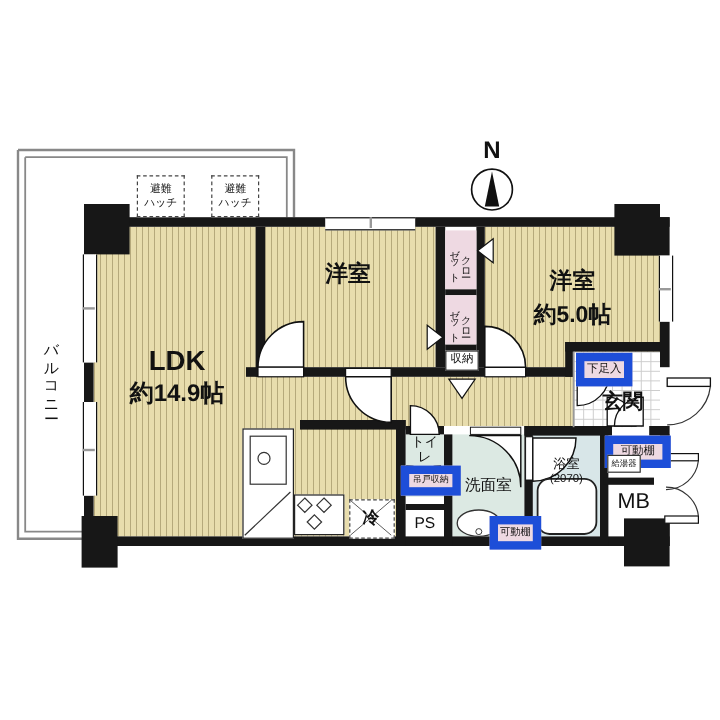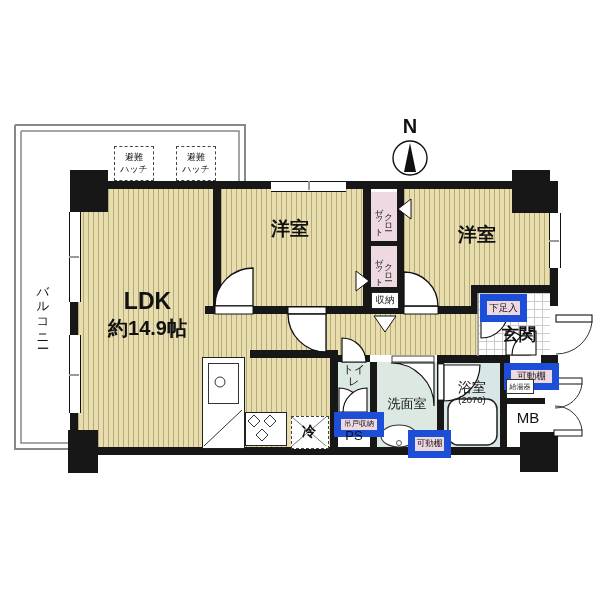--- a/index.html
+++ b/index.html
@@ -171,63 +171,66 @@
 
   <div class="abs pink pbox lbl" style="left:480px;top:294px;width:33px;height:14px;font-size:9.5px;">
     <span>下足入</span>
   </div>
   <div class="abs pink pbox lbl" style="left:504px;top:363px;width:41px;height:13px;font-size:9.5px;">
     <span>可動棚</span>
   </div>
   <div class="abs pink pbox lbl" style="left:408px;top:430px;width:29px;height:14px;font-size:8.5px;">
     <span>可動棚</span>
   </div>
-  <div class="abs pink pbox lbl" style="left:334px;top:412px;width:36px;height:11px;font-size:7.5px;">
+  <div class="abs pink pbox lbl" style="left:334px;top:388px;width:36px;height:11px;font-size:7.5px;">
     <span>吊戸収納</span>
   </div>
   <div class="abs lbl" style="left:506px;top:379px;width:26px;height:13px;font-size:7px;border:1px solid #333;background:#fff;">
     <span>給湯器</span>
   </div>
   <div class="abs hatch" style="left:114px;top:146px;width:38px;height:33px;">
     <span>避難</span>
     <span>ハッチ</span>
   </div>
   <div class="abs hatch" style="left:176px;top:146px;width:38px;height:33px;">
     <span>避難</span>
     <span>ハッチ</span>
   </div>
 
-  <div class="abs lbl b" style="left:100px;top:288px;width:95px;height:26px;font-size:23px;align-items:flex-end;">
+  <div class="abs lbl b" style="left:100px;top:288px;width:95px;height:26px;font-size:23px;">
     <span>LDK</span>
   </div>
   <div class="abs lbl b" style="left:95px;top:316px;width:105px;height:24px;font-size:20px;">
     <span>約14.9帖</span>
   </div>
   <div class="abs lbl b" style="left:255px;top:217px;width:70px;height:24px;font-size:19px;">
     <span>洋室</span>
   </div>
   <div class="abs lbl b" style="left:442px;top:223px;width:70px;height:24px;font-size:19px;">
     <span>洋室</span>
   </div>
+  <div class="abs lbl b" style="left:437px;top:251px;width:80px;height:24px;font-size:19px;">
+    <span>約5.0帖</span>
+  </div>
   <div class="abs lbl b" style="left:494px;top:324px;width:50px;height:22px;font-size:17px;">
     <span>玄関</span>
   </div>
   <div class="abs lbl" style="left:379px;top:396px;width:56px;height:16px;font-size:13px;">
     <span>洗面室</span>
   </div>
   <div class="abs lbl" style="left:338px;top:368px;width:32px;height:14px;font-size:11px;">
     <span>トイレ</span>
   </div>
-  <div class="abs lbl" style="left:448px;top:381px;width:48px;height:13px;font-size:14px;">
+  <div class="abs lbl" style="left:448px;top:381px;width:48px;height:13px;font-size:11px;">
     <span>浴室</span>
   </div>
   <div class="abs lbl" style="left:448px;top:394px;width:48px;height:12px;font-size:9.5px;">
     <span>(2070)</span>
   </div>
-  <div class="abs lbl" style="left:508px;top:406px;width:40px;height:24px;font-size:15px;">
+  <div class="abs lbl" style="left:508px;top:406px;width:40px;height:24px;font-size:18px;">
     <span>MB</span>
   </div>
   <div class="abs lbl" style="left:338px;top:428px;width:32px;height:16px;font-size:13px;">
     <span>PS</span>
   </div>
   <div class="abs lbl b" style="left:296px;top:423px;width:26px;height:18px;font-size:14px;">
     <span>冷</span>
   </div>
   <div class="abs lbl vtext" style="left:33px;top:260px;width:18px;height:100px;font-size:12.5px;">
     <span class="vtext">バルコニー</span>

